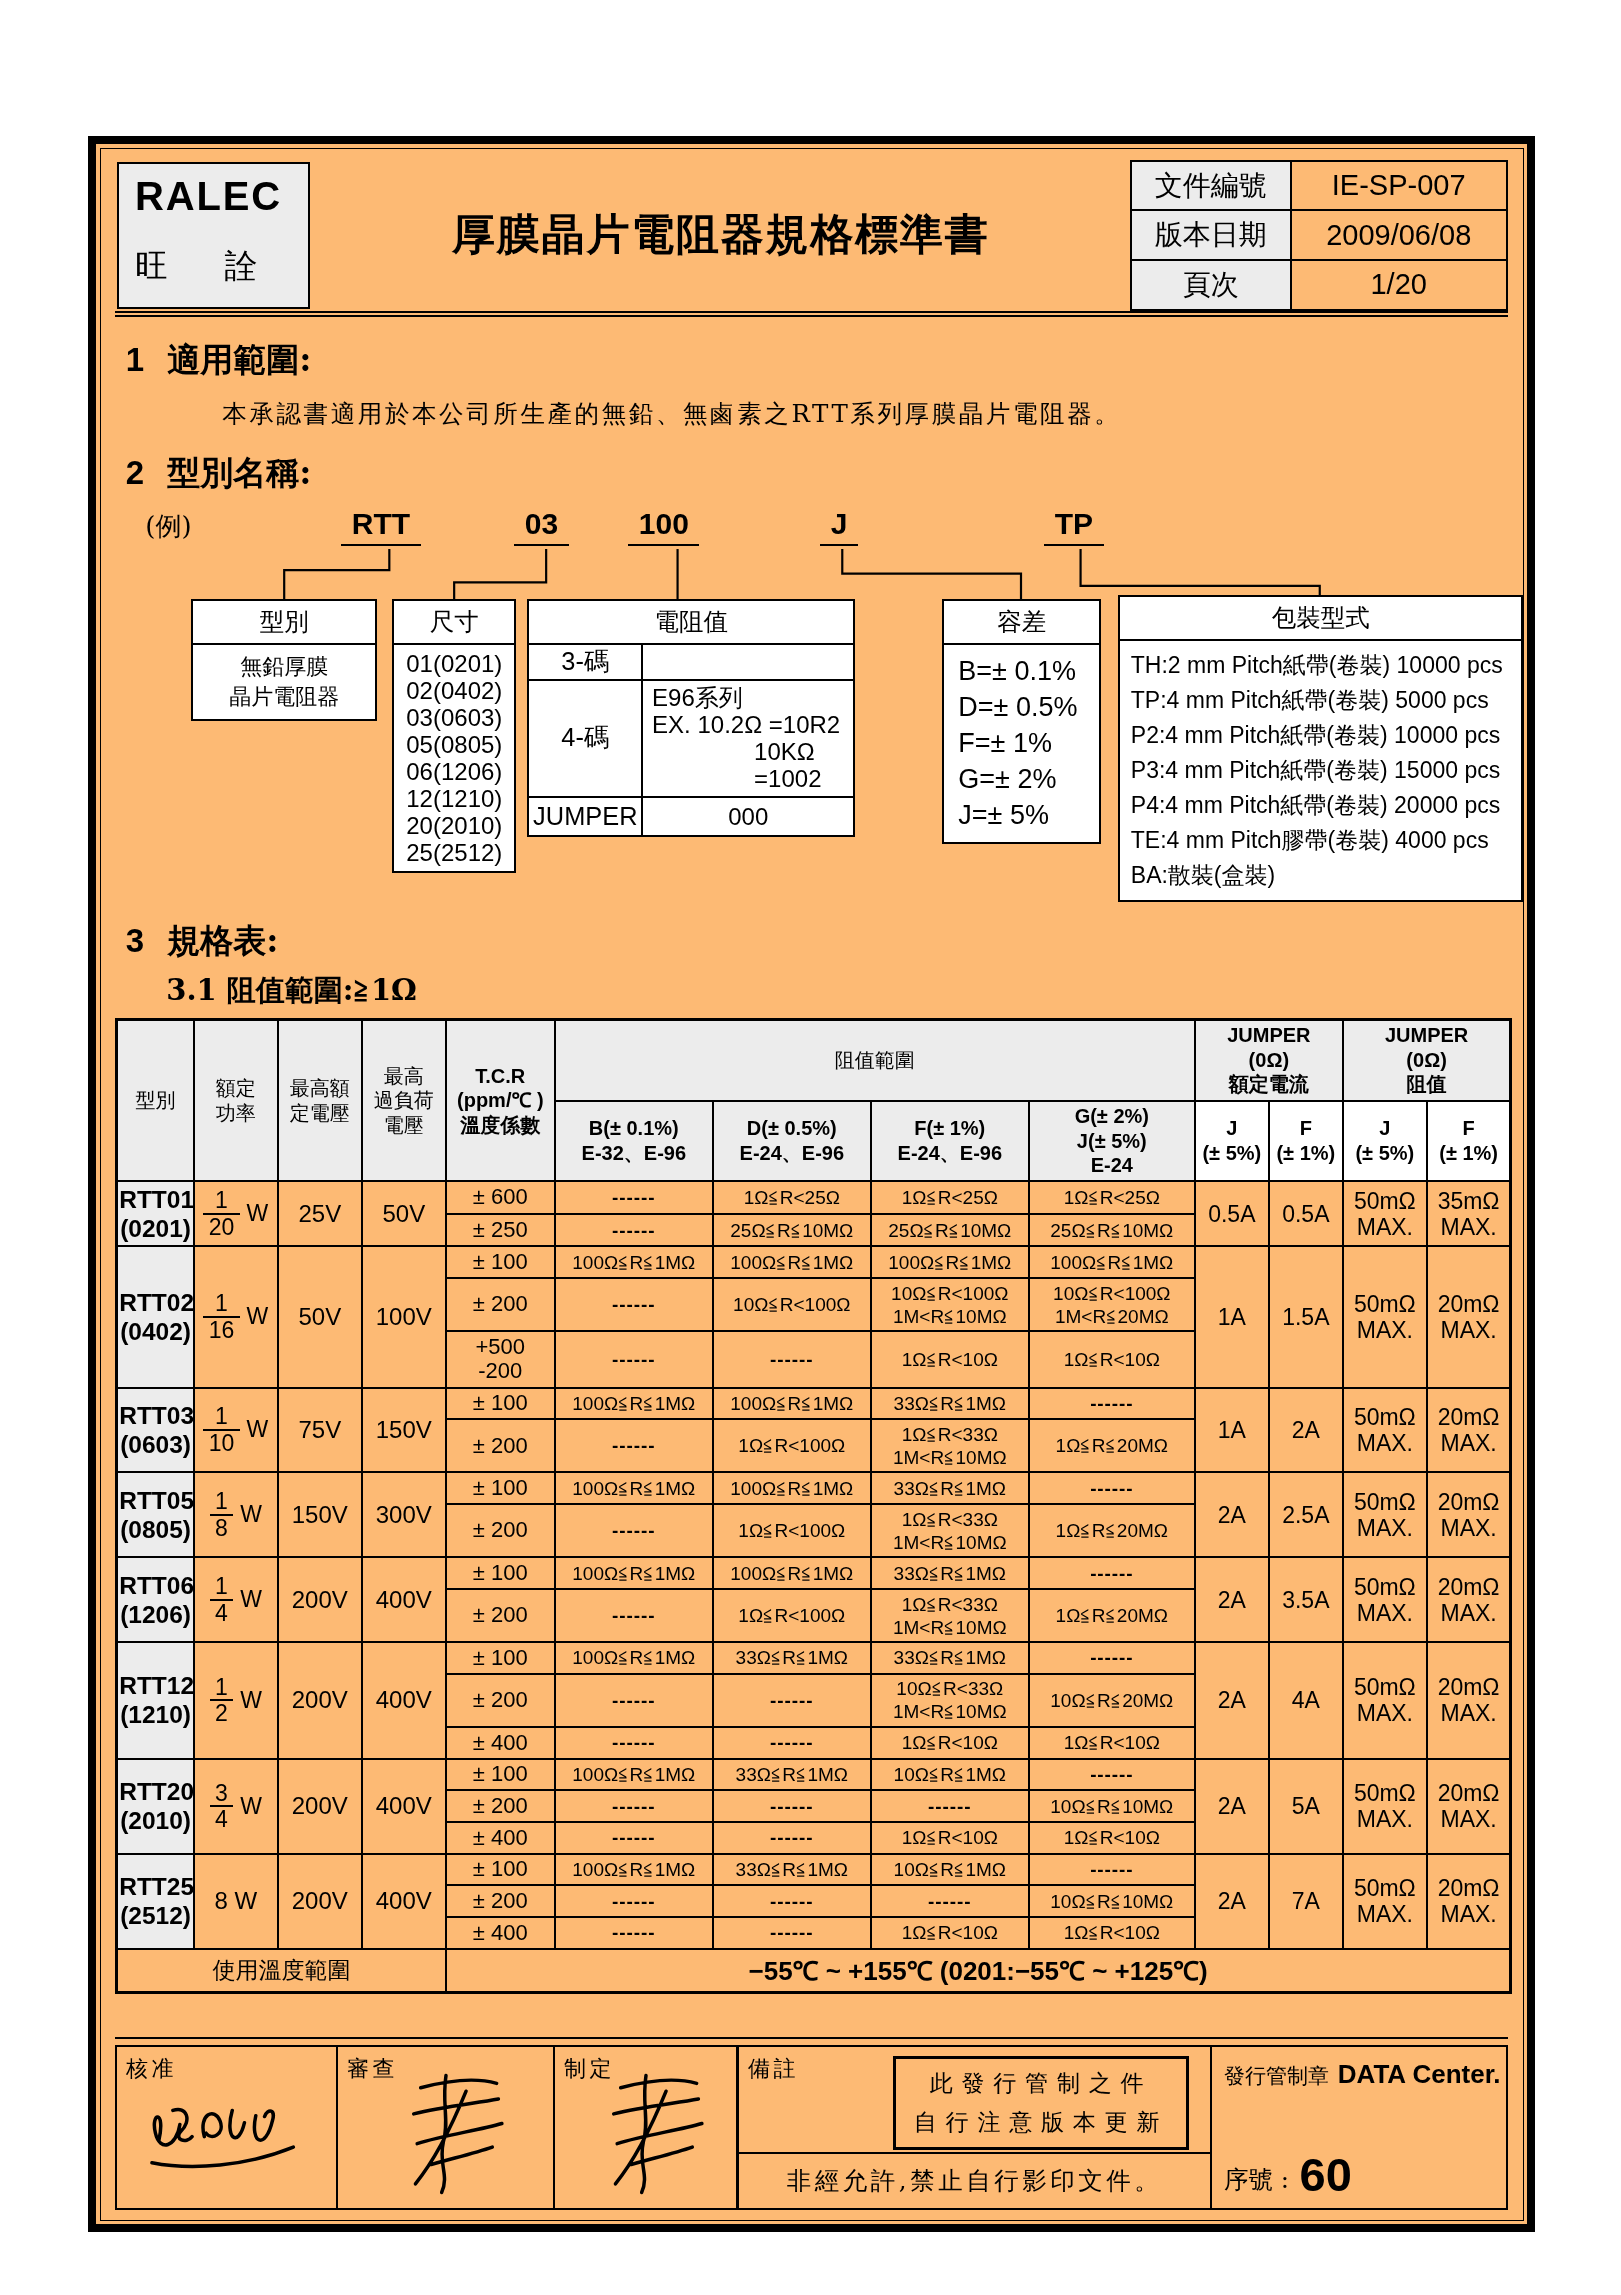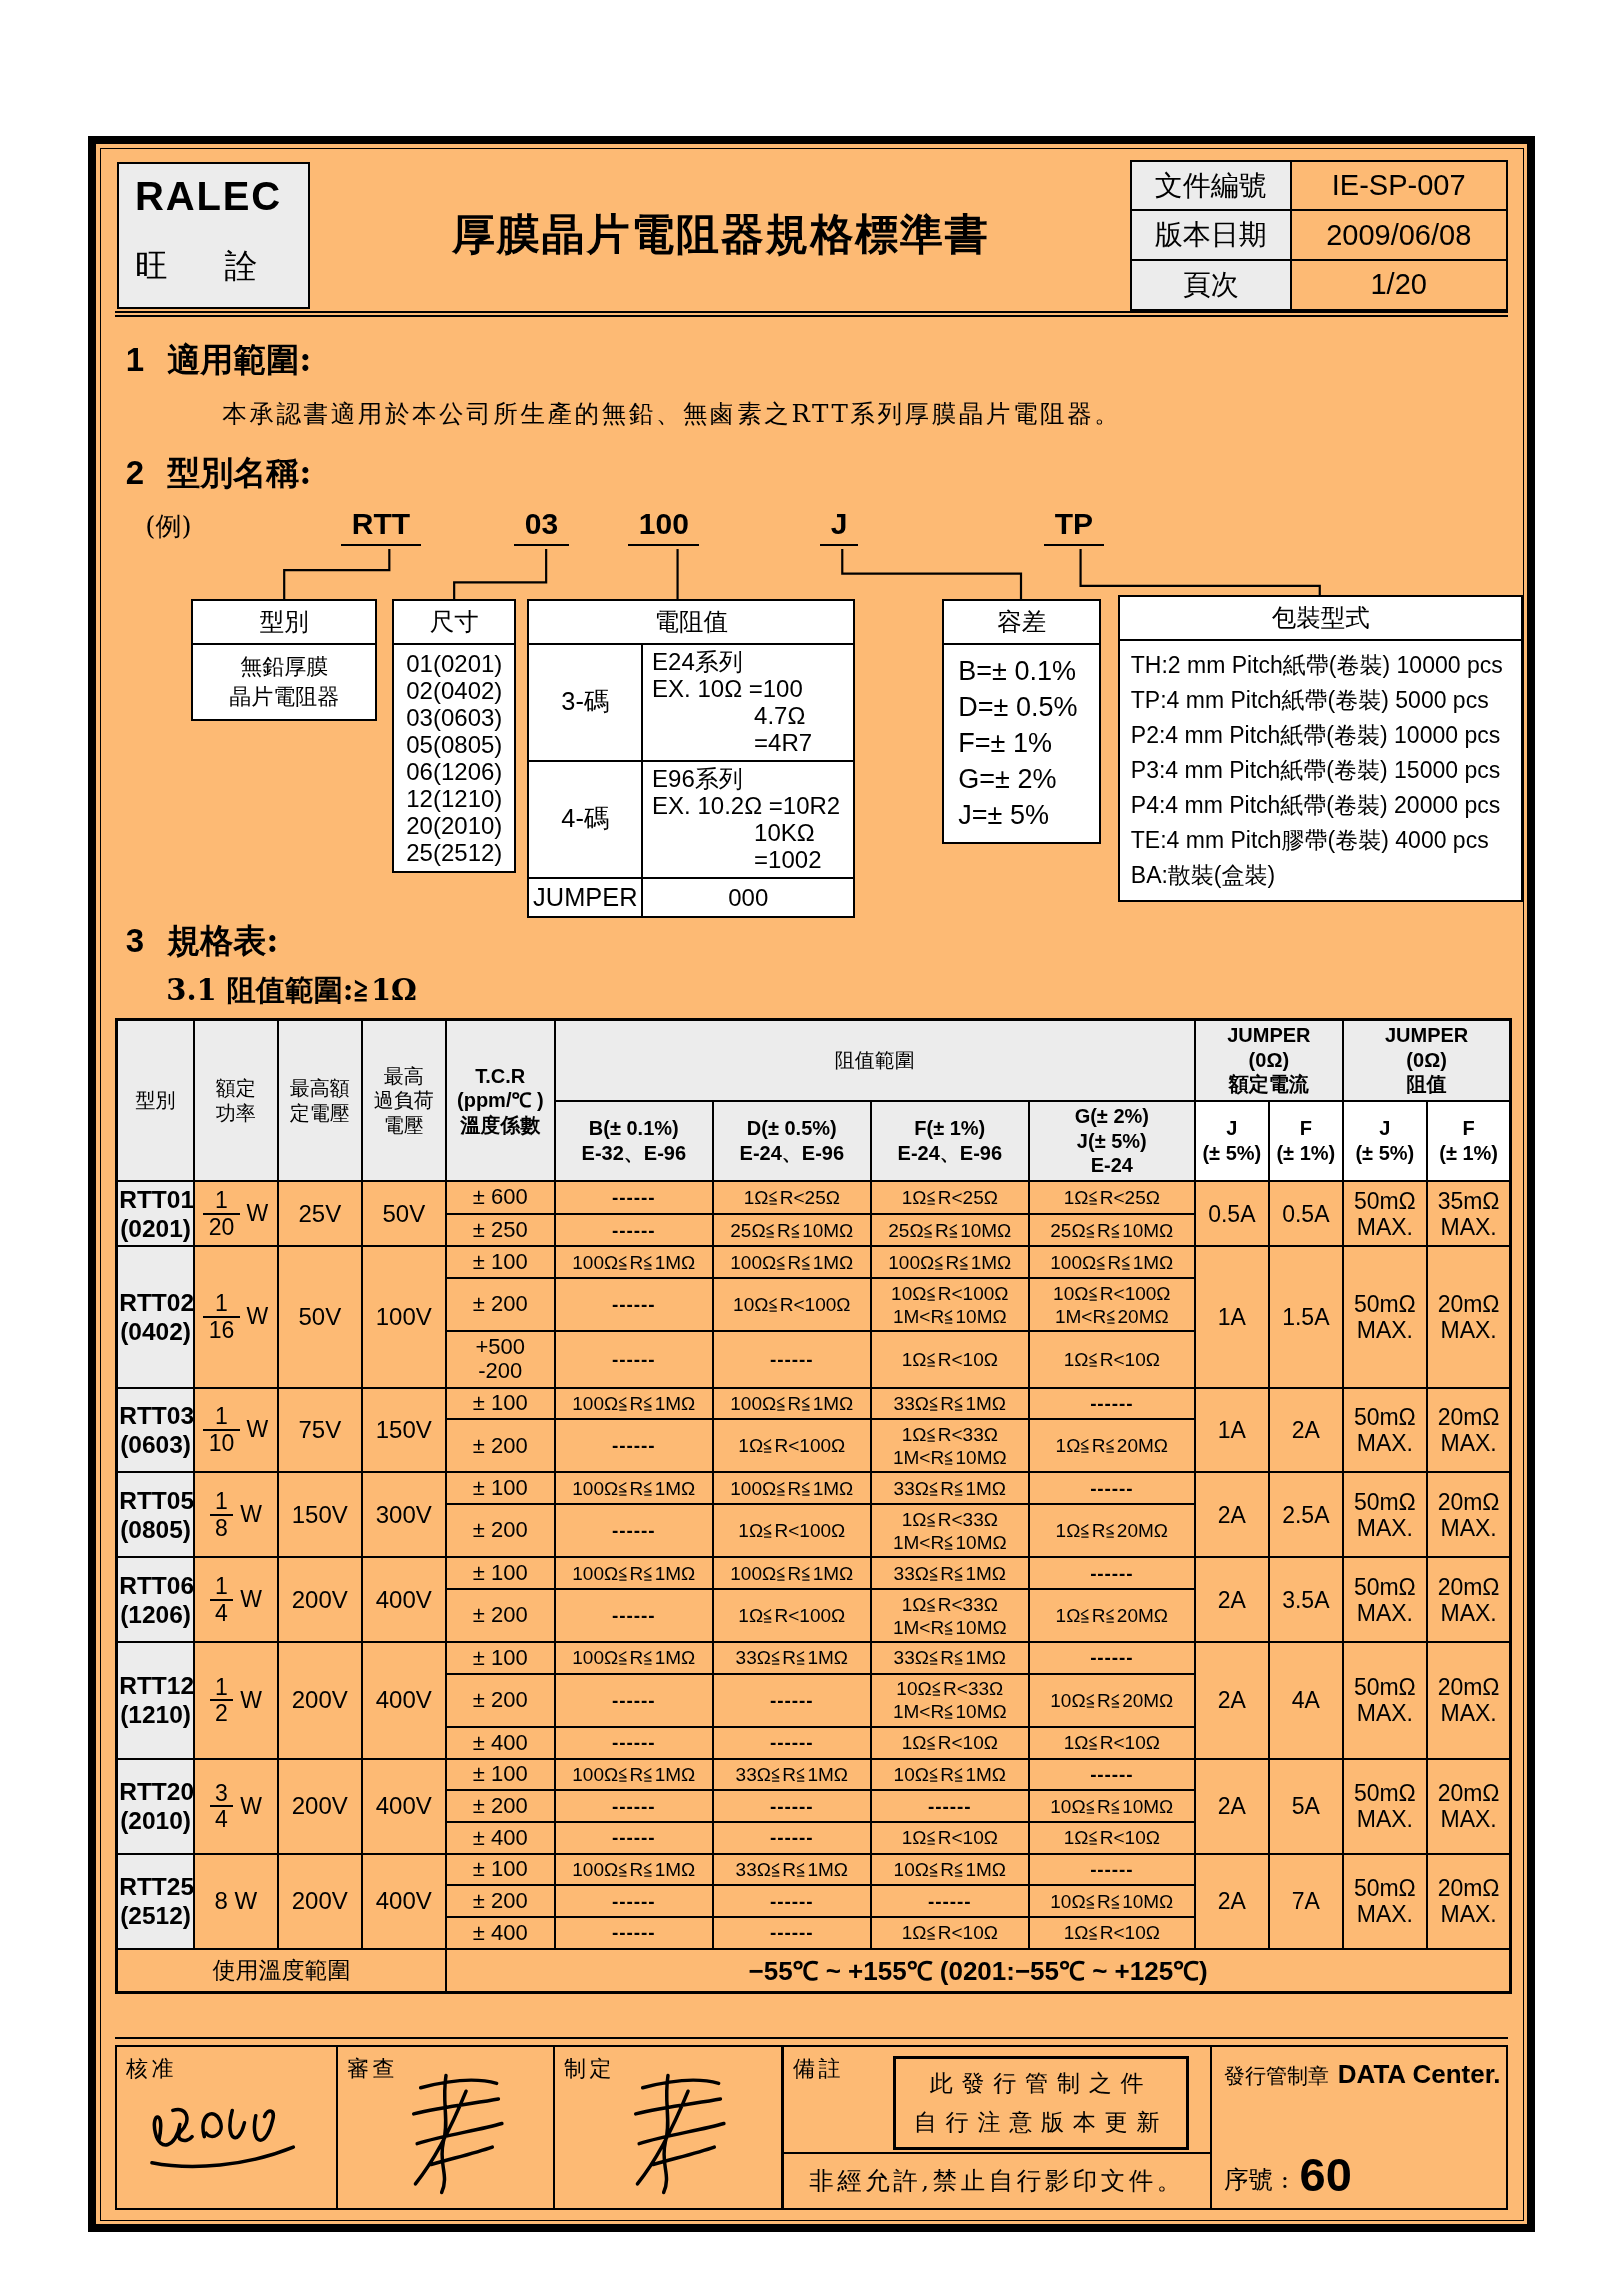--- a/index.html
+++ b/index.html
@@ -87,21 +87,21 @@
   .footer-gap-line{position:absolute;left:14px;right:14px;bottom:180px;border-top:2.6px solid #000;}
   .footer{
     position:absolute;left:14px;right:14px;bottom:8.8px;height:165px;
     border:2.6px solid #000;display:flex;box-sizing:border-box;
   }
   .f-cell{border-right:2.6px solid #000;position:relative;box-sizing:border-box;}
   .f-label{position:absolute;left:8.8px;top:7px;font-size:22px;letter-spacing:3.5px;}
   .f-sig{position:absolute;left:50%;top:54%;transform:translate(-50%,-50%);}
   .f-c1{width:221px;}
   .f-c2{width:217px;}
-  .f-c3{width:229px;border-right:3.5px solid #000;}
+  .f-c3{width:184px;border-right:3.5px solid #000;}
   .f-c4{flex:1;display:flex;flex-direction:column;}
   .f-c4-top{flex:1;position:relative;border-bottom:2.6px solid #000;}
   .note-box{
     position:absolute;right:21px;top:8.8px;border:3.5px solid #000;
     padding:5.3px 17.5px;text-align:center;
   }
   .note-line{font-size:23px;letter-spacing:8.8px;line-height:39px;white-space:nowrap;}
   .f-c4-bottom{height:54px;display:flex;align-items:center;justify-content:center;}
   .f-bottom-note{font-size:24.5px;letter-spacing:3.5px;}
   .f-c5{width:294px;border-right:none;padding:12.3px 12.3px;display:flex;flex-direction:column;justify-content:space-between;box-sizing:border-box;}
@@ -189,25 +189,20 @@
             <div class="size-item">20(2010)</div>
             <div class="size-item">25(2512)</div>
           </div>
       </div>
 
       <div class="dbox" style="left:412px;top:92px;width:328px;">
         <div class="dbox-h hand">電阻值</div>
         <div class="res-body">
             <div class="res-row">
               <div class="res-code">3-碼</div>
-              <div class="res-lines">
-                <div>E24系列</div>
-                <div>EX.  10Ω =100</div>
-                <div class="indent">4.7Ω =4R7</div>
-              </div>
             </div>
             <div class="res-row">
               <div class="res-code">4-碼</div>
               <div class="res-lines">
                 <div>E96系列</div>
                 <div>EX.  10.2Ω =10R2</div>
                 <div class="indent">10KΩ =1002</div>
               </div>
             </div>
             <div class="res-row">

